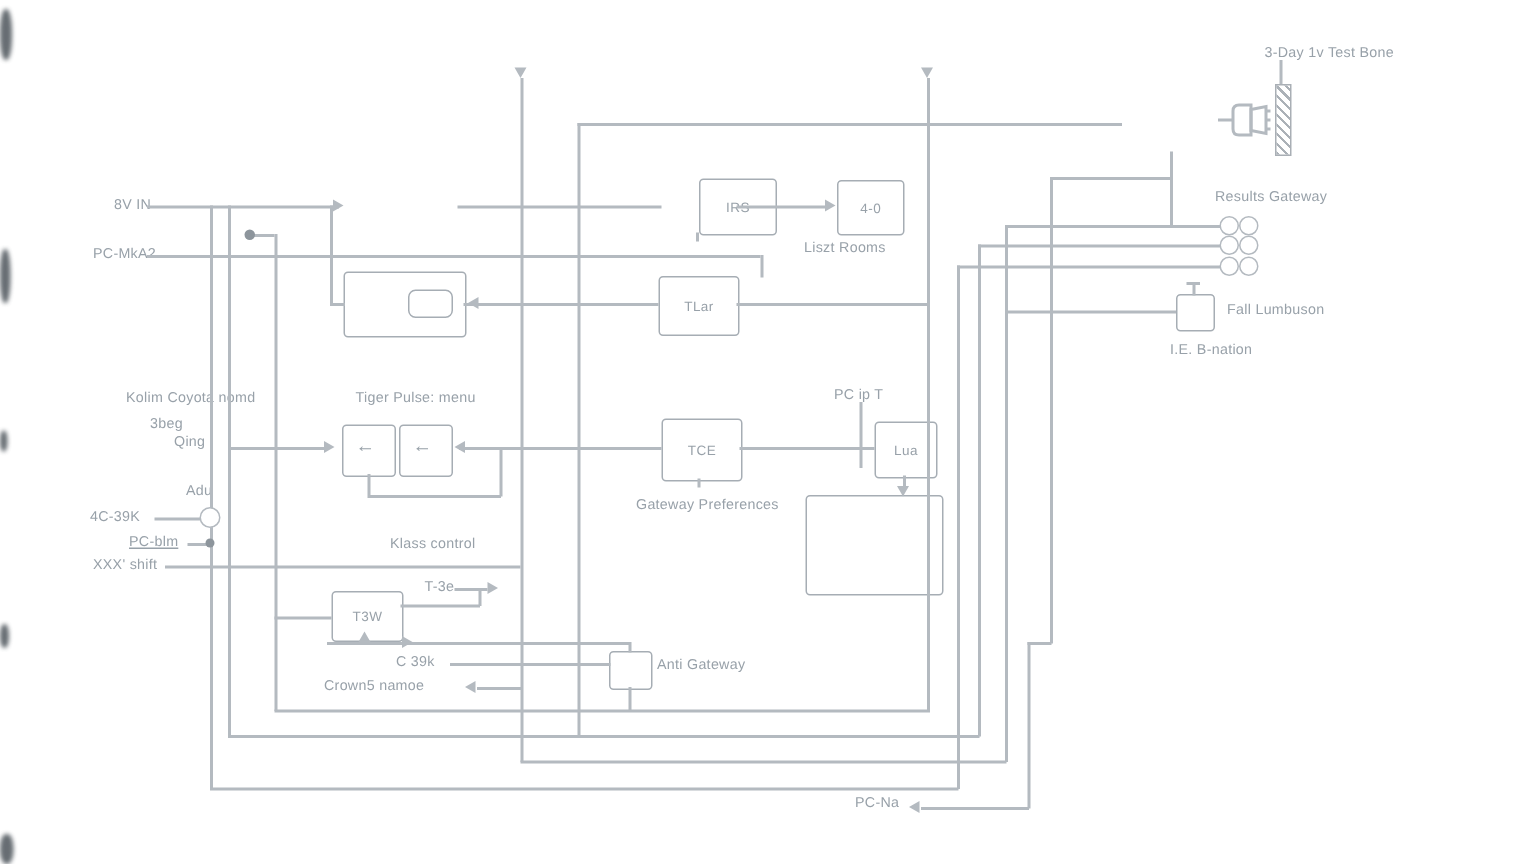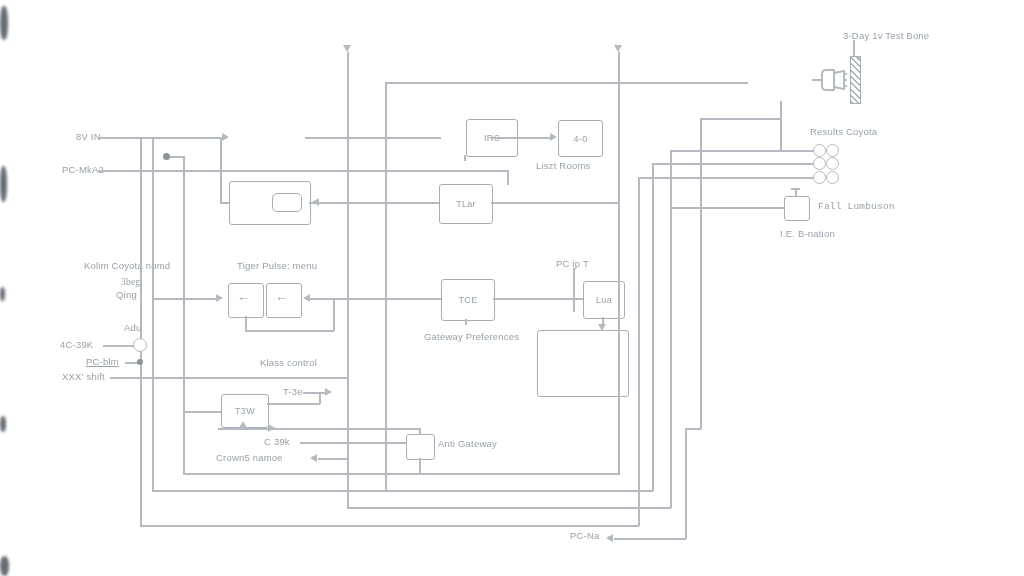--- a/index.html
+++ b/index.html
@@ -22,34 +22,34 @@
   svg.plug{position:absolute;overflow:visible;}
 </style>
 </head>
 <body>
 
 <div id="canvas">
   <div id="art">
       <div class="lbl" style="left: 76px; top: 131px;">8V IN</div>
       <div class="lbl" style="left: 62px; top: 164px;">PC-MkA2</div>
       <div class="lbl" style="left: 84px; top: 260px;">Kolim Coyota nomd</div>
-      <div class="lbl" style="left: 121px; top: 277px; font-family: Liberation Serif, serif;">3beg</div>
+      <div class="lbl" style="left: 100px; top: 277px;">3beg</div>
       <div class="lbl" style="left: 116px; top: 289px;">Qing</div>
       <div class="lbl" style="left: 124px; top: 322px;">Adu</div>
       <div class="lbl" style="left: 60px; top: 339px;">4C-39K</div>
       <div class="lbl" style="left: 86px; top: 356px; text-decoration: underline;">PC-blm</div>
       <div class="lbl" style="left: 62px; top: 371px;">XXX' shift</div>
       <div class="lbl" style="left: 237px; top: 260px;">Tiger Pulse: menu</div>
       <div class="lbl" style="left: 260px; top: 357px;">Klass control</div>
       <div class="lbl" style="left: 536px; top: 160px;">Liszt Rooms</div>
       <div class="lbl" style="left: 424px; top: 331px;">Gateway Preferences</div>
       <div class="lbl" style="left: 556px; top: 258px;">PC ip T</div>
       <div class="lbl" style="left: 843px; top: 30px;">3-Day 1v Test Bone</div>
-      <div class="lbl" style="left: 810px; top: 126px;">Results Coyota</div>
-      <div class="lbl" style="left: 818px; top: 201px; font-family: Liberation Mono, monospace;">Fall Lumbuson</div>
+      <div class="lbl" style="left: 810px; top: 126px;">Results Gateway</div>
+      <div class="lbl" style="left: 818px; top: 201px;">Fall Lumbuson</div>
       <div class="lbl" style="left: 780px; top: 228px;">I.E. B-nation</div>
       <div class="lbl" style="left: 283px; top: 386px;">T-3e</div>
       <div class="lbl" style="left: 264px; top: 436px; text-align: right;">C 39k</div>
       <div class="lbl" style="left: 216px; top: 452px;">Crown5 namoe</div>
       <div class="lbl" style="left: 438px; top: 438px;">Anti Gateway</div>
       <div class="lbl" style="left: 570px; top: 530px;">PC-Na</div>
       <div class="lbl" style="left: 545px; top: 352px;">ICR (Low</div>
       <div class="lbl" style="left: 592px; top: 336px;">(Gas)</div>
       <div class="lbl" style="left: 593px; top: 347px;">Block</div>
       <div class="lbl" style="left: 240px; top: 195px;">Cirx</div>

